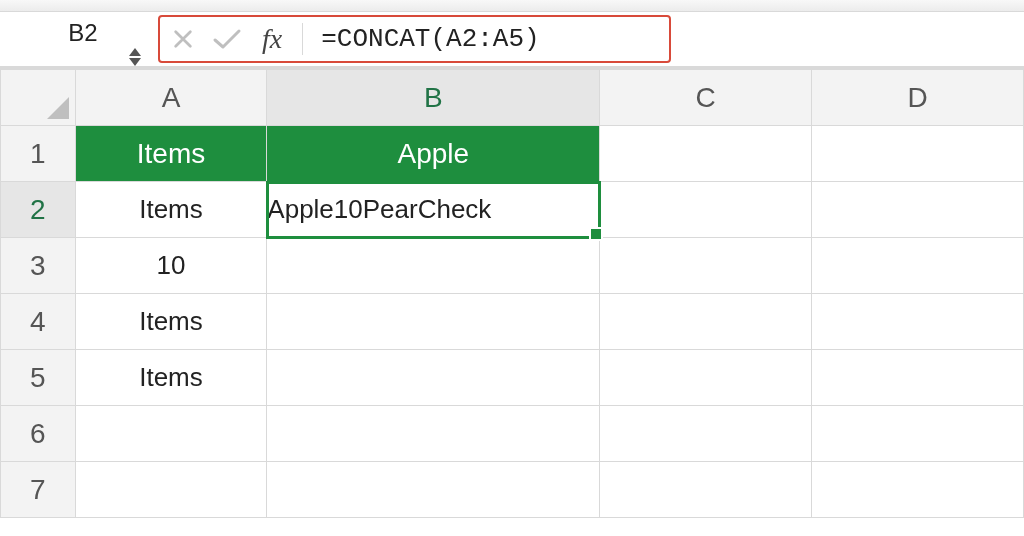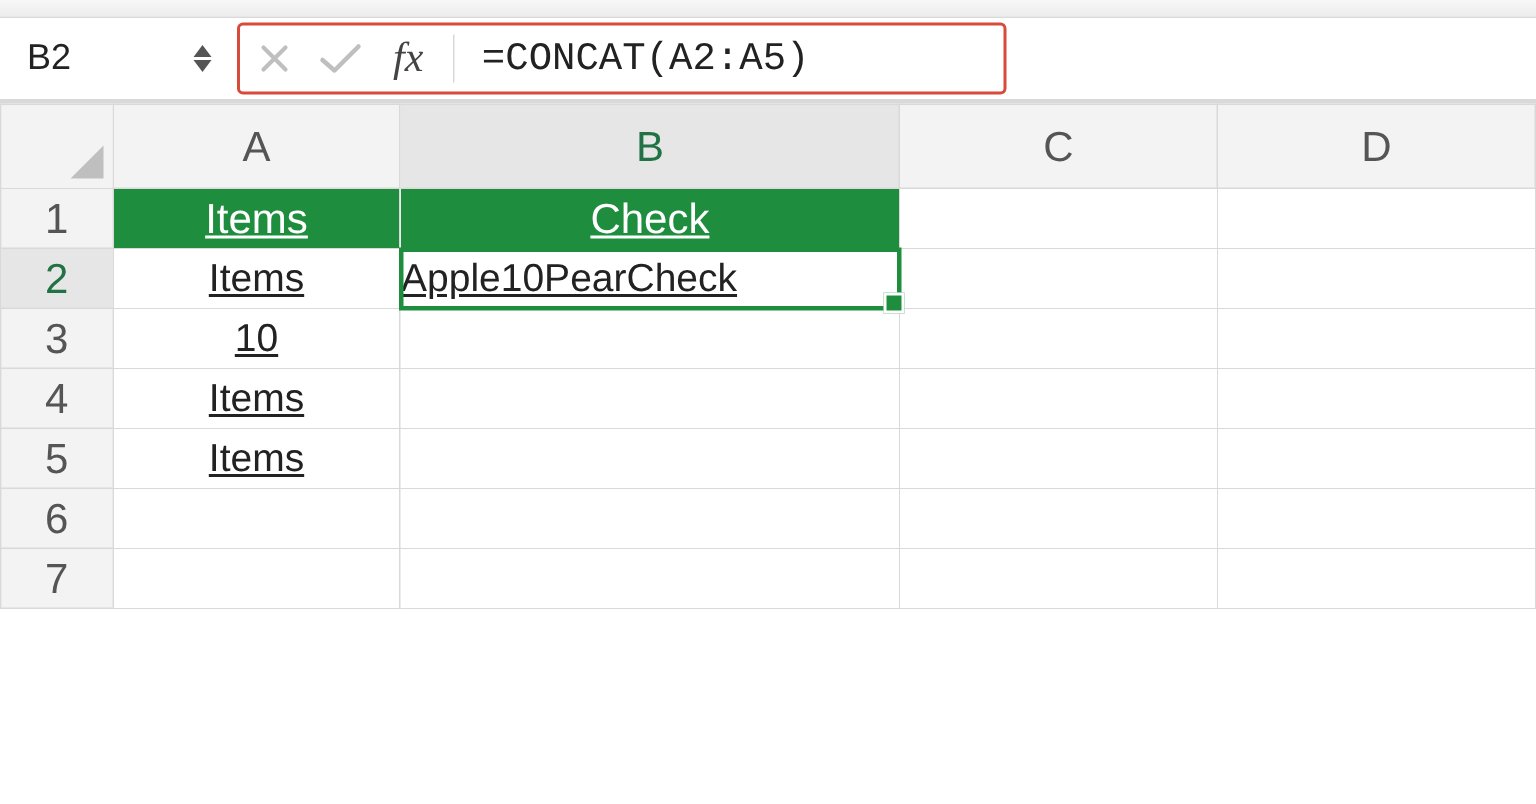--- a/index.html
+++ b/index.html
@@ -22,20 +22,21 @@
       padding: 0 8px;
     }
     .name-box {
       display: flex;
       align-items: center;
       width: 150px;
       height: 40px;
       padding: 0 10px;
       font-size: 24px;
       color: #222;
+      flex-direction: column;
     }
     .stepper {
       display: flex;
       flex-direction: column;
       margin-left: auto;
       margin-right: 6px;
       line-height: 0;
     }
     .stepper svg { display: block; }
     .fx-group {
@@ -108,28 +109,27 @@
     th.colhead.active { background: #e6e6e6; color: #217346; }
     th.rowhead {
       width: 74px;
       background: #f3f3f3;
       color: #555;
       font-size: 28px;
       text-align: center;
     }
     th.rowhead.active { background: #e6e6e6; color: #217346; }
     td.cell {
-      height: 40px;
+      height: 56px;
       font-size: 26px;
       color: #222;
       padding: 0 12px;
       background: #fff;
       text-align: left;
       position: relative;
-      text-decoration: underline;
     }
     td.cell.center { text-align: center; }
     td.header-cell {
       background: #1e8e3e;
       color: #fff;
       font-weight: bold;
       text-align: center;
       font-size: 28px;
     }
     td.selected {
@@ -201,21 +201,21 @@
         <tr>
       <th class="corner"></th>
       <th class="colhead">A</th>
       <th class="colhead active">B</th>
       <th class="colhead">C</th>
       <th class="colhead">D</th>
     </tr>
     <tr>
       <th class="rowhead">1</th>
       <td class="cell header-cell">Items</td>
-      <td class="cell header-cell">Check</td>
+      <td class="cell header-cell">Apple</td>
       <td class="cell"></td>
       <td class="cell"></td>
     </tr>
     <tr>
       <th class="rowhead active">2</th>
       <td class="cell center below-header-a">Items</td>
       <td class="cell selected">Apple10PearCheck</td>
       <td class="cell"></td>
       <td class="cell"></td>
     </tr>

